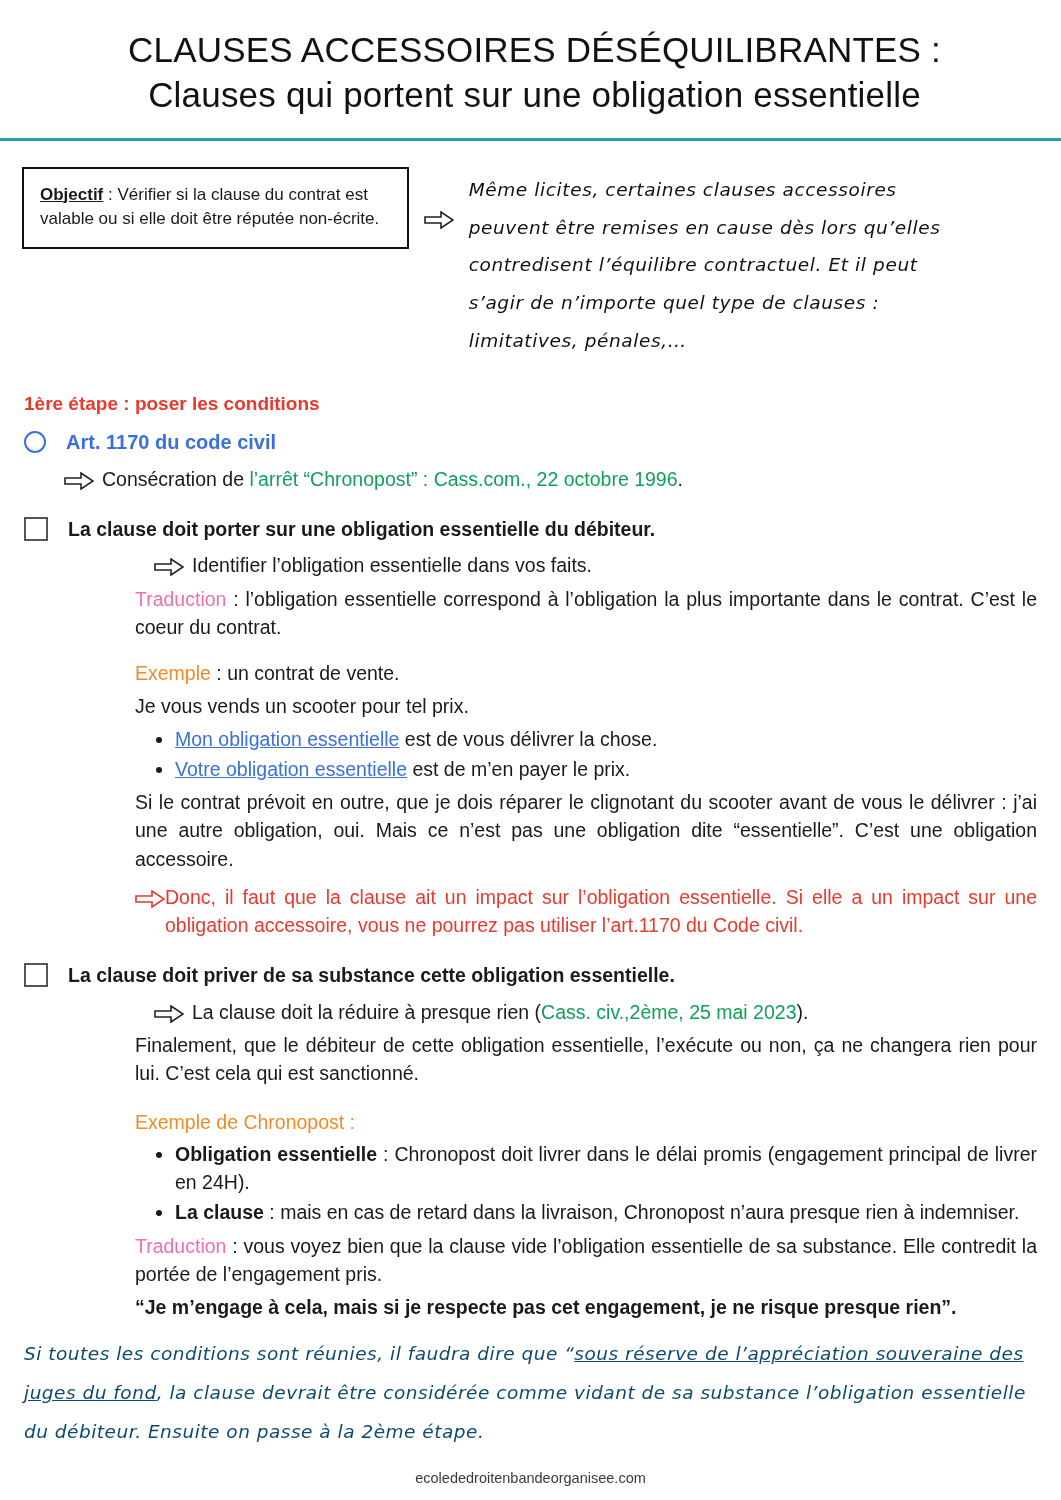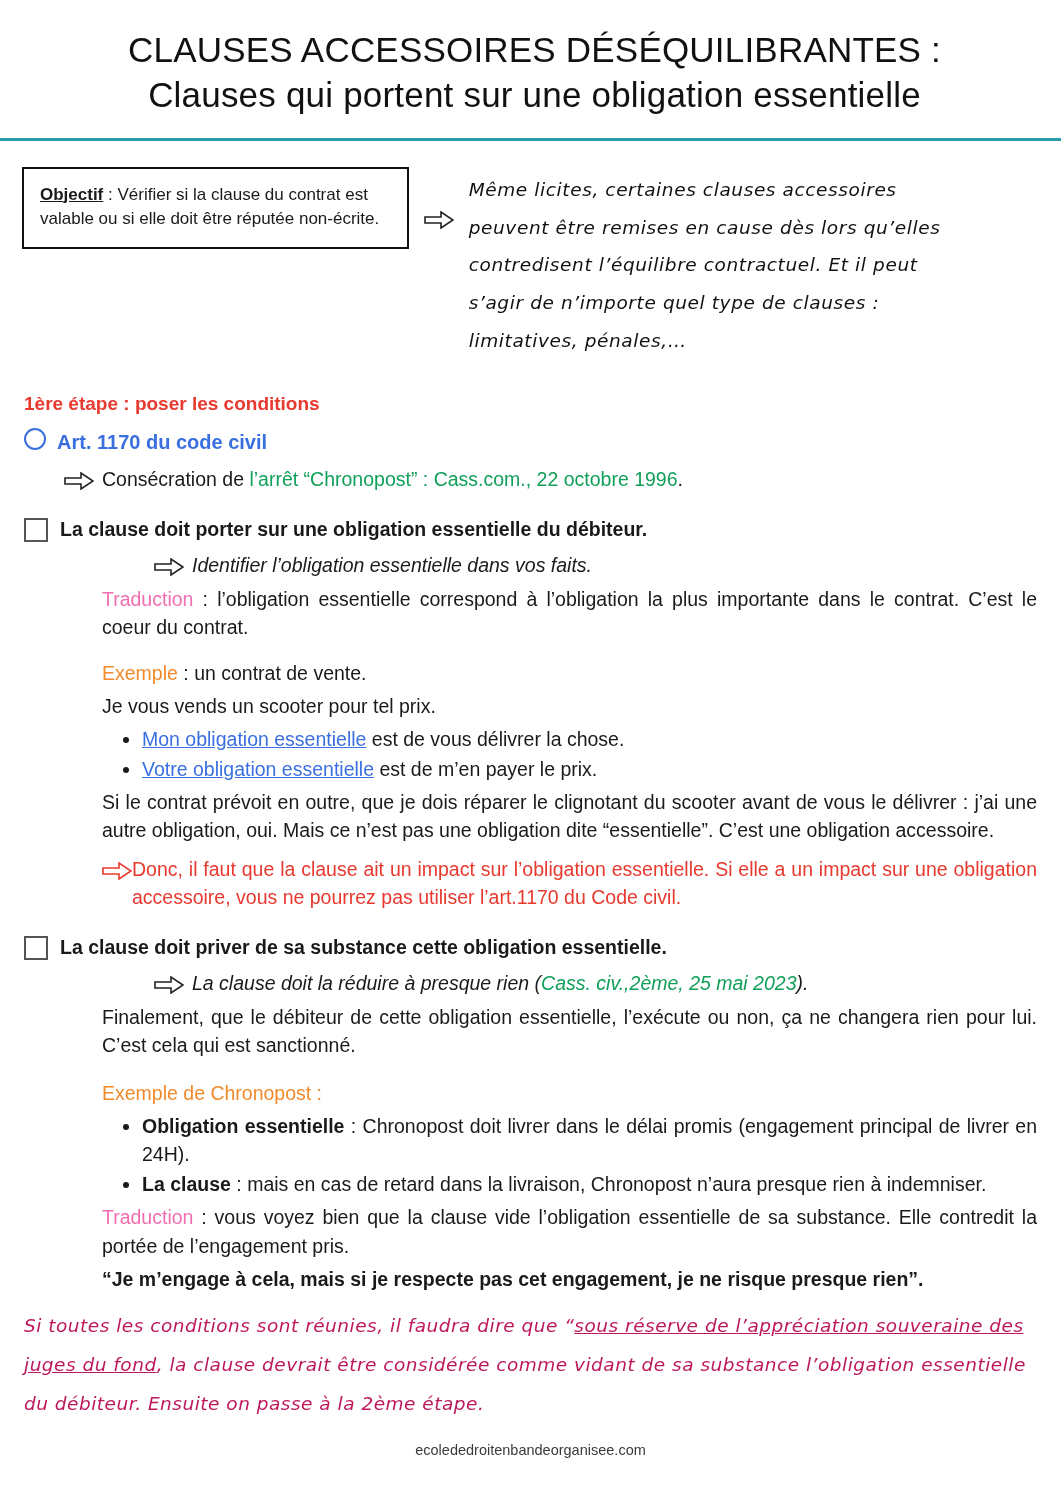--- a/index.html
+++ b/index.html
@@ -91,22 +91,22 @@
     line-height: 1.45;
   }
   .step-title {
     color: #e8392f;
     font-weight: bold;
     font-size: 19px;
     margin: 12px 0 10px 0;
   }
   .article-row {
     display: flex;
-    align-items: flex-start;
-    gap: 11px;
+    align-items: center;
+    gap: 20px;
     margin: 0 0 8px 0;
   }
   .circle-bullet {
     width: 22px; height: 22px;
     border: 2px solid #3a6fe0;
     border-radius: 50%;
     flex: 0 0 auto;
   }
   .article-label {
     color: #3a6fe0;
@@ -116,32 +116,32 @@
 
   .arrow-line {
     display: flex;
     align-items: flex-start;
     gap: 8px;
   }
   .arrow-line .fat-arrow { margin-top: 7px; flex: 0 0 auto; }
 
   .indent-1 { margin-left: 40px; }
   .indent-2 { margin-left: 86px; }
-  .indent-3 { margin-left: 130px; font-style: italic; }
-  .indent-4 { margin-left: 78px; }
+  .indent-3 { margin-left: 130px; }
+  .indent-4 { margin-left: 111px; }
 
   .green { color: #11a05a; }
   .pink { color: #f06eb0; }
   .orange { color: #f08a2a; }
   .blue-link { color: #3a6fe0; text-decoration: underline; }
 
   .checkbox-row {
     display: flex;
-    align-items: center;
-    gap: 12px;
+    align-items: flex-start;
+    gap: 20px;
     margin: 22px 0 8px 0;
   }
   .checkbox {
     width: 24px; height: 24px;
     border: 2px solid #555;
     flex: 0 0 auto;
     margin-top: 2px;
   }
   .checkbox-label { font-weight: bold; font-size: 19.5px; }
 
@@ -166,21 +166,21 @@
 
   .bold { font-weight: bold; }
 
   .hand-bottom {
     font-family: "DejaVu Sans", sans-serif;
     font-style: italic;
     font-size: 18.5px;
     line-height: 2.1;
     letter-spacing: 0.5px;
     padding: 14px 24px 0 24px;
-    color: #be185d;
+    color: #0c4a6e;
   }
   .hand-bottom .u { text-decoration: underline; }
 
   .footer {
     text-align: center;
     font-size: 14.5px;
     color: #3a3a3a;
     padding: 18px 0 14px 0;
   }
 </style>

